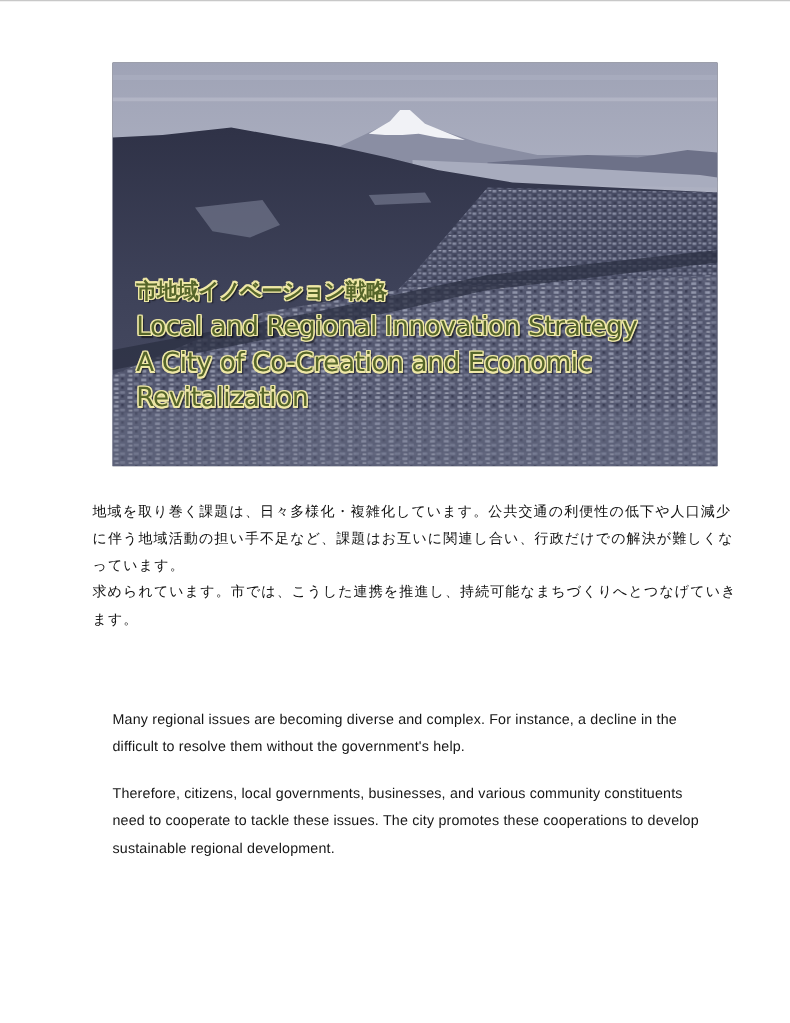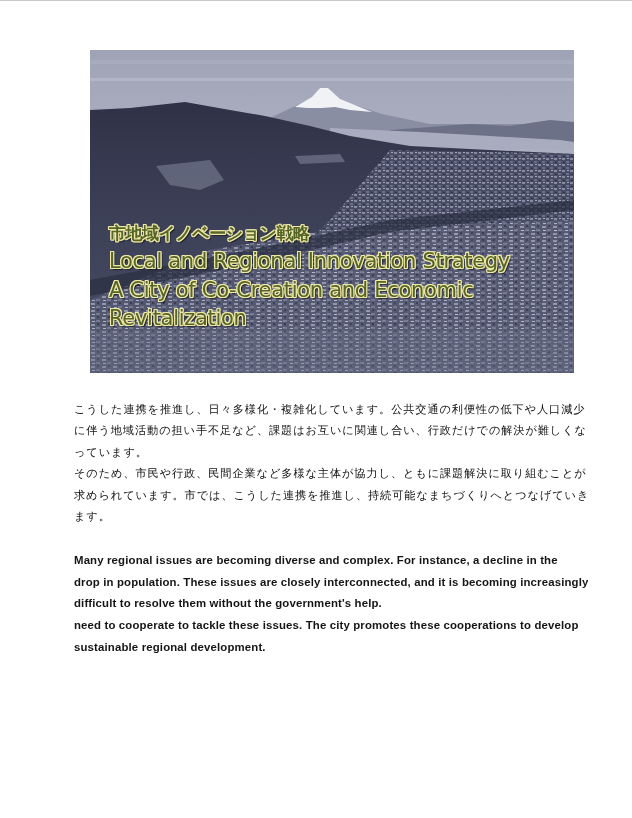--- a/index.html
+++ b/index.html
@@ -90,21 +90,21 @@
       position: absolute;
       left: 74px;
       top: 550px;
       width: 490px;
       font-family: "Liberation Sans", sans-serif;
       font-size: 11.4px;
       line-height: 21.7px;
       letter-spacing: 0.15px;
       color: #151515;
     }
-    .body-en p { margin: 0; font-weight: bold; }
+    .body-en p { margin: 16px; }
     .body-en span.l, .body-jp span.l {
       display: block;
       white-space: nowrap;
     }
   </style>
 </head>
 <body>
 
 <div class="top-rule"></div>
 
@@ -165,34 +165,33 @@
   <div class="cover-title">
     <span class="line jp">市地域イノベーション戦略</span>
     <span class="line en">Local and Regional Innovation Strategy</span>
     <span class="line en">A City of Co-Creation and Economic</span>
     <span class="line en">Revitalization</span>
   </div>
 </div>
 
 <div class="body-jp">
   <p>
-    <span class="l">こうした連携を推進し、日々多様化・複雑化しています。公共交通の利便性の低下や人口減少</span>
+    <span class="l">地域を取り巻く課題は、日々多様化・複雑化しています。公共交通の利便性の低下や人口減少</span>
     <span class="l">に伴う地域活動の担い手不足など、課題はお互いに関連し合い、行政だけでの解決が難しくな</span>
     <span class="l">っています。</span>
   </p>
   <p>
-    <span class="l">そのため、市民や行政、民間企業など多様な主体が協力し、ともに課題解決に取り組むことが</span>
     <span class="l">求められています。市では、こうした連携を推進し、持続可能なまちづくりへとつなげていき</span>
     <span class="l">ます。</span>
   </p>
 </div>
 
 <div class="body-en">
   <p>
     <span class="l">Many regional issues are becoming diverse and complex. For instance, a decline in the</span>
-    <span class="l">drop in population. These issues are closely interconnected, and it is becoming increasingly</span>
     <span class="l">difficult to resolve them without the government's help.</span>
   </p>
   <p>
+    <span class="l">Therefore, citizens, local governments, businesses, and various community constituents</span>
     <span class="l">need to cooperate to tackle these issues. The city promotes these cooperations to develop</span>
     <span class="l">sustainable regional development.</span>
   </p>
 </div>
 
 </body></html>

